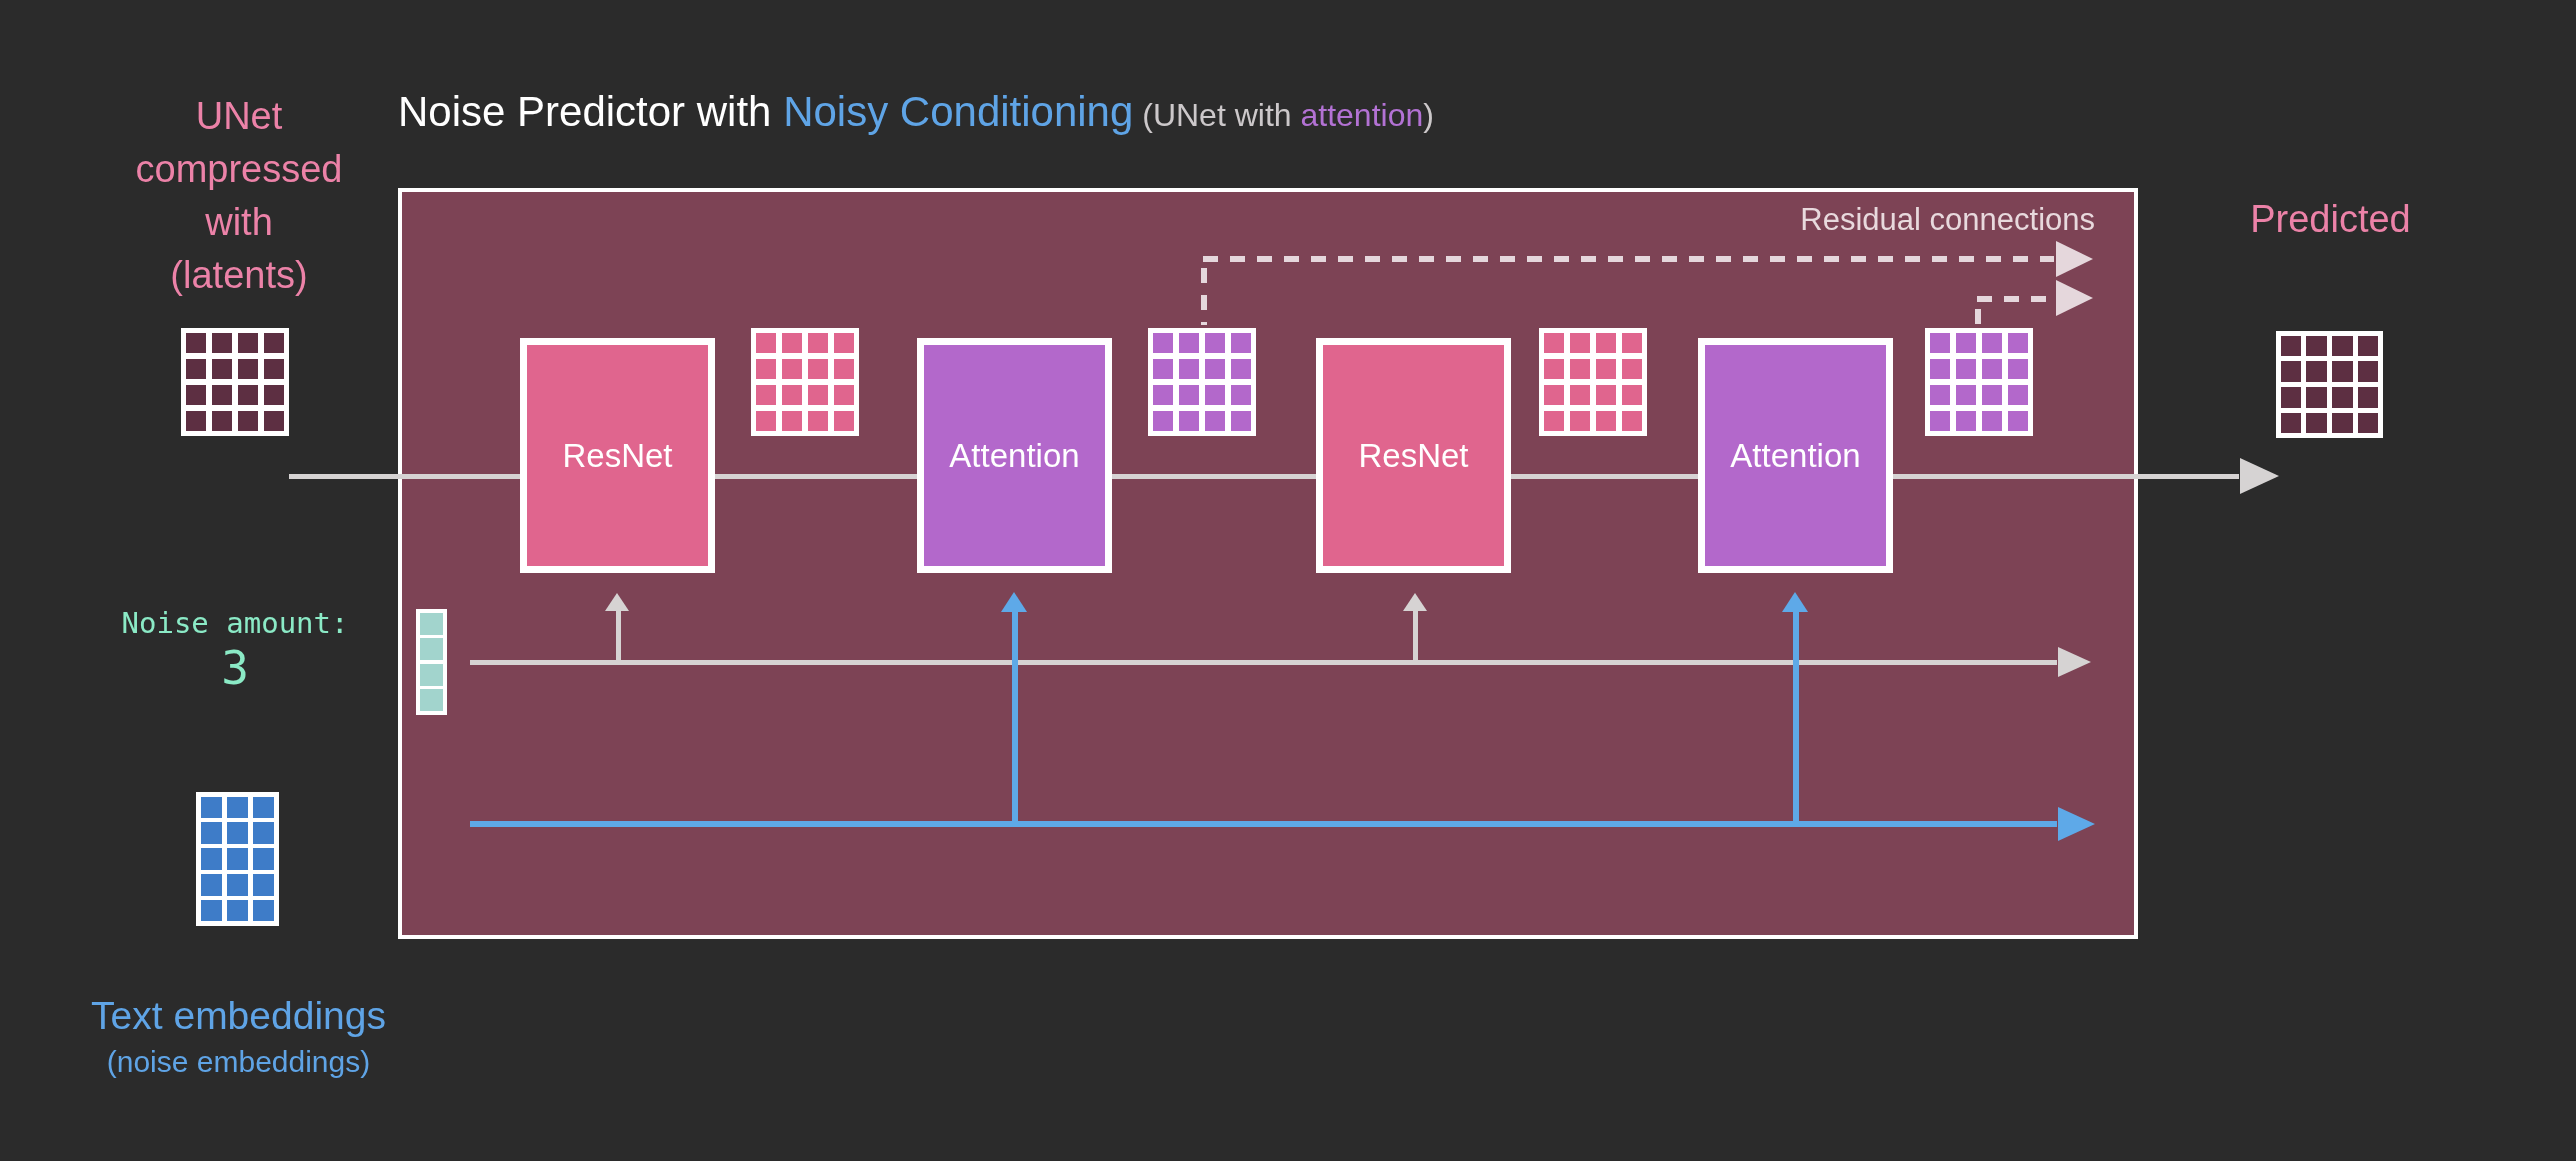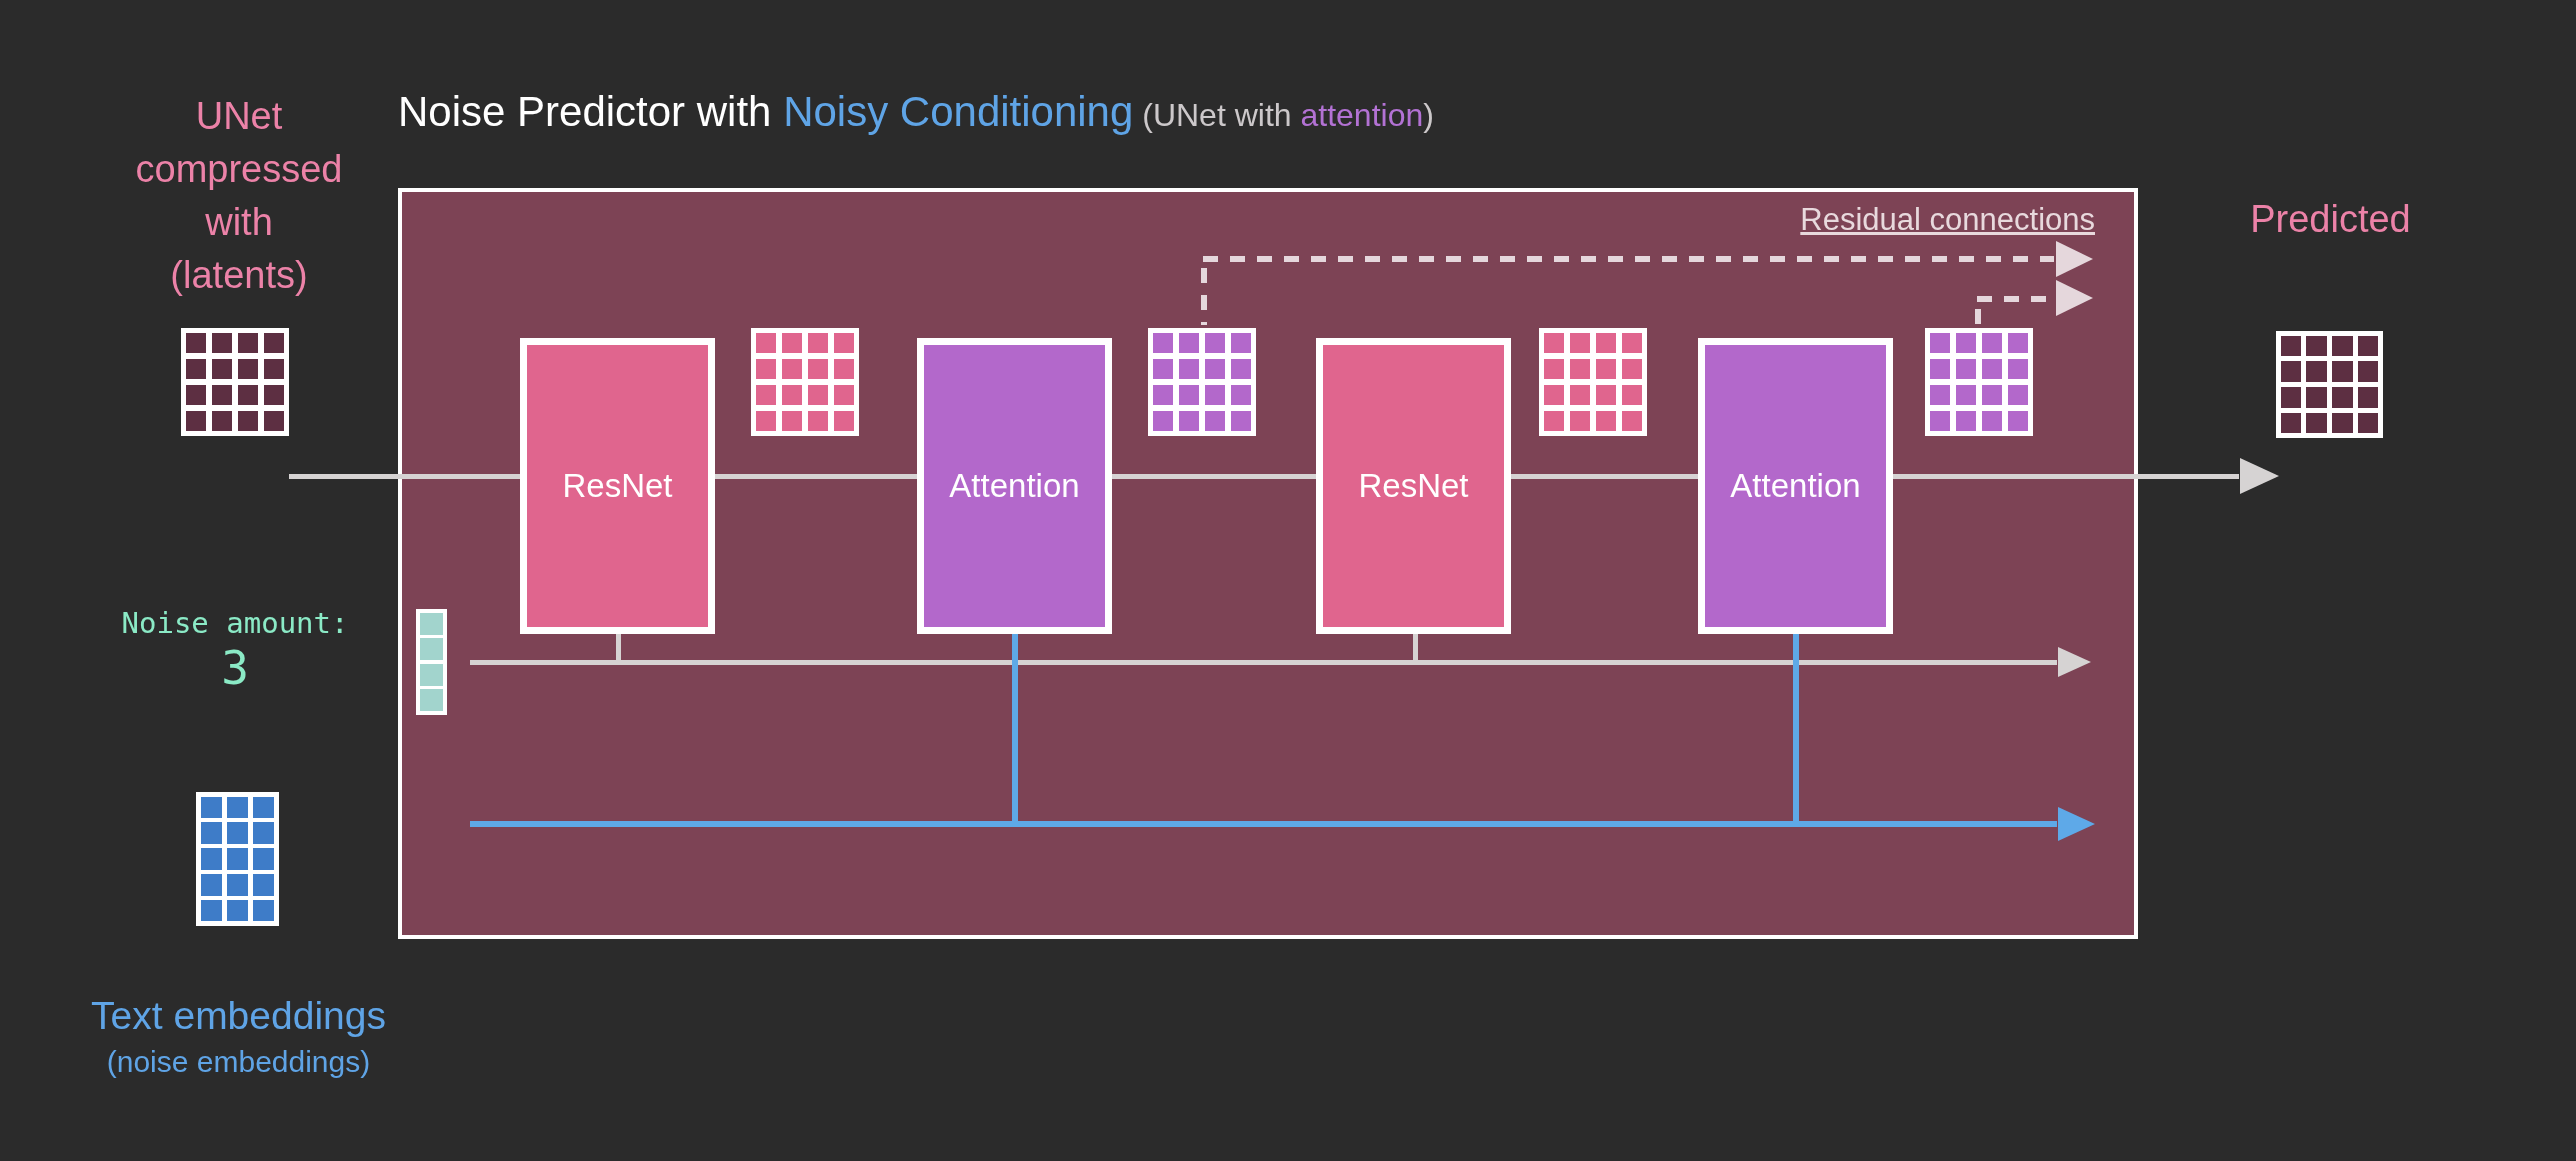--- a/index.html
+++ b/index.html
@@ -28,35 +28,35 @@
     font-size:30px;color:#5fa4e6;}
 
   
   #predicted-label{left:2168px;top:193px;width:325px;text-align:center;
     font-size:38px;line-height:53px;color:#ec82a8;}
 
   
   #unet-box{left:398px;top:188px;width:1740px;height:751px;
     box-sizing:border-box;border:4.6px solid #ffffff;background:#7d4355;}
   #residual-label{left:1562px;top:202px;width:533px;text-align:right;
-    font-size:31px;color:#e8d9dd;text-decoration:underline;}
+    font-size:31px;color:#e8d9dd;}
 
   
   .grid{position:absolute;background:#ffffff;display:grid;box-sizing:border-box;}
   #grid-latents{left:181px;top:328px;width:108px;height:108px;padding:4.6px;gap:5.5px;}
   #grid-noise-bar{left:416px;top:609px;width:31px;height:106px;padding:3.7px;gap:3.7px;}
   #grid-tokens{left:196px;top:792px;width:83px;height:134px;padding:4.6px;gap:4.6px;}
   #grid-pink-1{left:751px;top:328px;width:108px;height:108px;padding:4.6px;gap:5.5px;}
   #grid-purple-1{left:1148px;top:328px;width:108px;height:108px;padding:4.6px;gap:5.5px;}
   #grid-pink-2{left:1539px;top:328px;width:108px;height:108px;padding:4.6px;gap:5.5px;}
   #grid-purple-2{left:1925px;top:328px;width:108px;height:108px;padding:4.6px;gap:5.5px;}
   #grid-predicted{left:2276px;top:331px;width:107px;height:107px;padding:4.6px;gap:5.5px;}
 
   
-  .block{position:absolute;top:338px;width:195px;height:296px;box-sizing:border-box;
+  .block{position:absolute;top:338px;width:195px;height:235px;box-sizing:border-box;
     border:7.3px solid #ffffff;display:flex;align-items:center;justify-content:center;
     color:#ffffff;font-size:33px;}
   .block.resnet{background:#e0658e;}
   .block.attention{background:#b368cb;}
   #block-resnet-1{left:520px;}
   #block-attention-1{left:917px;}
   #block-resnet-2{left:1316px;}
   #block-attention-2{left:1698px;}
 
   

